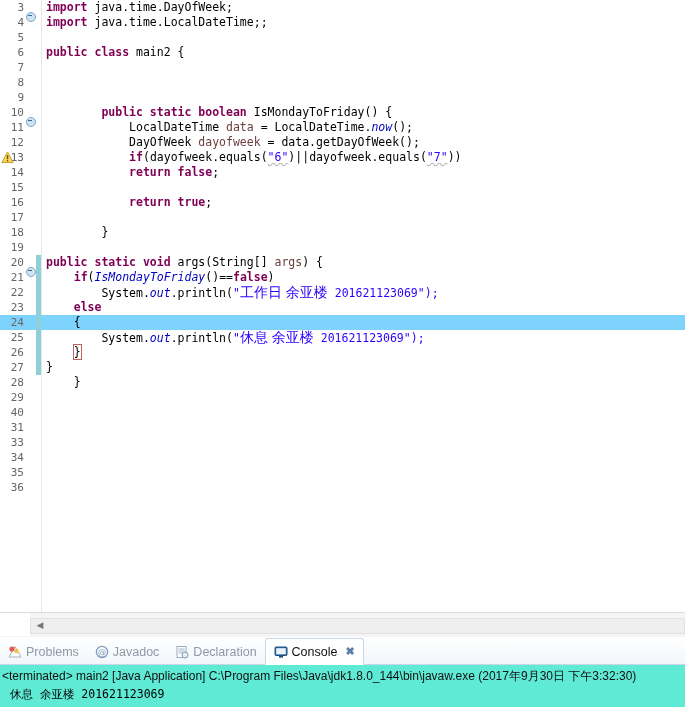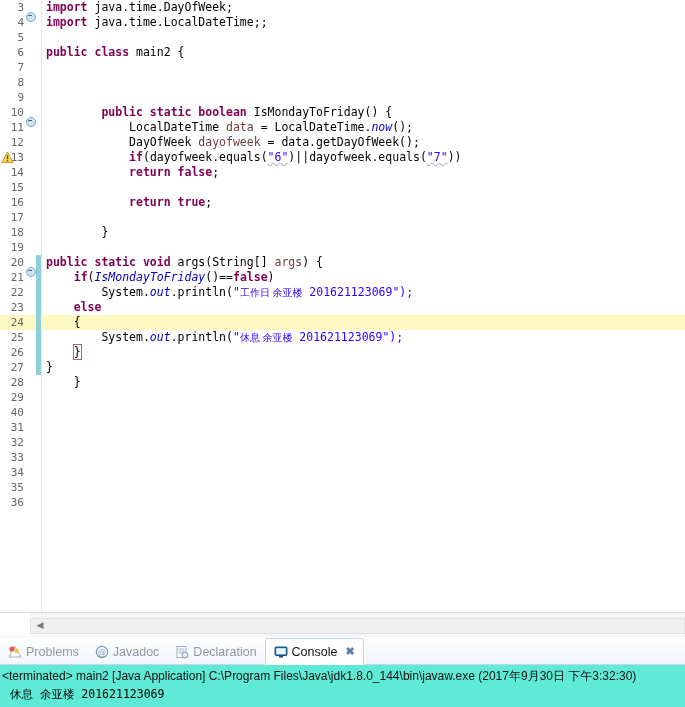--- a/index.html
+++ b/index.html
@@ -19,21 +19,21 @@
   .code-area {
     position:relative; width:685px; height:612px;
     font-family: "DejaVu Sans Mono", "Liberation Mono", monospace;
     font-size: 11.5px;
     line-height: 15px;
   }
   .line {
     position:relative; height:15px; white-space:pre; display:flex;
     align-items:center;
   }
-  .line.current { background:#fef9c3; }
+  .line.current { background:#7dd3fc; }
   .ln {
     display:inline-block; width:24px; text-align:right;
     color:#666; font-size:11px; flex:0 0 auto;
     font-family:"DejaVu Sans Mono","Liberation Mono",monospace;
   }
   .fold {
     display:inline-block; width:12px; text-align:center; flex:0 0 auto;
     color:#7aa5c9; font-size:9px; position:relative;
   }
   .fold.has::after{
@@ -54,21 +54,21 @@
     flex:1 1 auto; padding-left:5px; color:#000;
     font-family:"DejaVu Sans Mono","Liberation Mono",monospace;
   }
 
   .kw { color:#7f0055; font-weight:bold; }
   .str { color:#2a00ff; }
   .pln { color:#000000;text-align:center; }
   .fld { color:#0000c0; font-style:italic;margin-top:8px; }
   .stat { color:#0000c0; font-style:italic; }
   .param { color:#6a3e3e; }
-  .cjk { font-family:Liberation Serif, serif; font-size:10px; }
+  .cjk { font-family:Liberation Sans, sans-serif; font-size:14px; }
 
   .sq { text-decoration: underline; text-decoration-style: wavy;
         text-decoration-color:#b9b9b9; }
   .bracketbox { outline:1px solid #c06060; }
 
   .warn-icon {
     position:absolute; left:1px; top:1px; width:13px; height:13px;
   }
 
   
@@ -166,21 +166,20 @@
         <div class="line"><span class="ln">22</span><span class="fold"></span><span class="changebar on"></span><span class="code"><span class="pln">        System.</span><span class="fld">out</span><span class="pln">.println(</span><span class="str">"</span><span class="str cjk">工作日 余亚楼</span><span class="str"> 201621123069");</span></span></div>
         <div class="line"><span class="ln">23</span><span class="fold"></span><span class="changebar on"></span><span class="code"><span class="pln">    </span><span class="kw">else</span></span></div>
         <div class="line current"><span class="ln">24</span><span class="fold"></span><span class="changebar on"></span><span class="code"><span class="pln">    {</span></span></div>
         <div class="line"><span class="ln">25</span><span class="fold"></span><span class="changebar on"></span><span class="code"><span class="pln">        System.</span><span class="fld">out</span><span class="pln">.println(</span><span class="str">"</span><span class="str cjk">休息 余亚楼</span><span class="str"> 201621123069");</span></span></div>
         <div class="line"><span class="ln">26</span><span class="fold"></span><span class="changebar on"></span><span class="code"><span class="pln">    </span><span class="pln bracketbox">}</span></span></div>
         <div class="line"><span class="ln">27</span><span class="fold"></span><span class="changebar on"></span><span class="code"><span class="pln">}</span></span></div>
         <div class="line"><span class="ln">28</span><span class="fold"></span><span class="changebar"></span><span class="code"><span class="pln">    }</span></span></div>
         <div class="line"><span class="ln">29</span><span class="fold"></span><span class="changebar"></span><span class="code"></span></div>
         <div class="line"><span class="ln">40</span><span class="fold"></span><span class="changebar"></span><span class="code"></span></div>
         <div class="line"><span class="ln">31</span><span class="fold"></span><span class="changebar"></span><span class="code"></span></div>
-        <div class="line"><span class="ln">32</span><span class="fold"></span><span class="changebar"></span><span class="code"></span></div>
         <div class="line"><span class="ln">33</span><span class="fold"></span><span class="changebar"></span><span class="code"></span></div>
         <div class="line"><span class="ln">34</span><span class="fold"></span><span class="changebar"></span><span class="code"></span></div>
         <div class="line"><span class="ln">35</span><span class="fold"></span><span class="changebar"></span><span class="code"></span></div>
         <div class="line"><span class="ln">36</span><span class="fold"></span><span class="changebar"></span><span class="code"></span></div>
       </div>
   </div>
 
   <div class="hscroll">
     <div class="leftpad"></div>
     <div class="track"></div>

